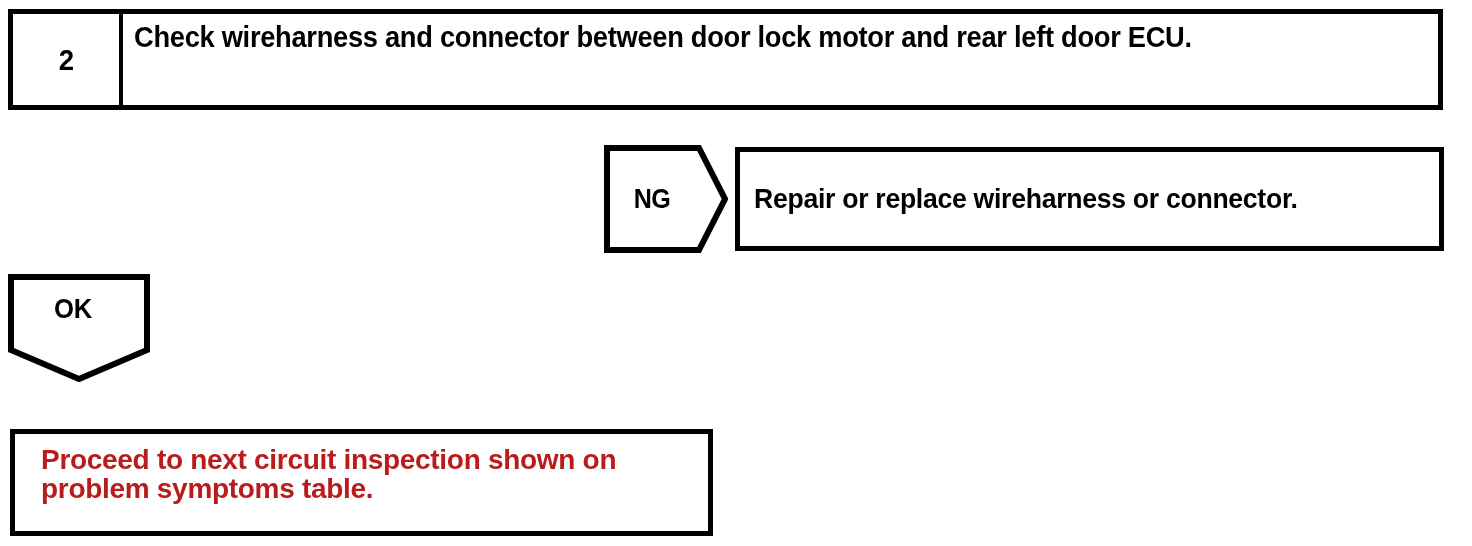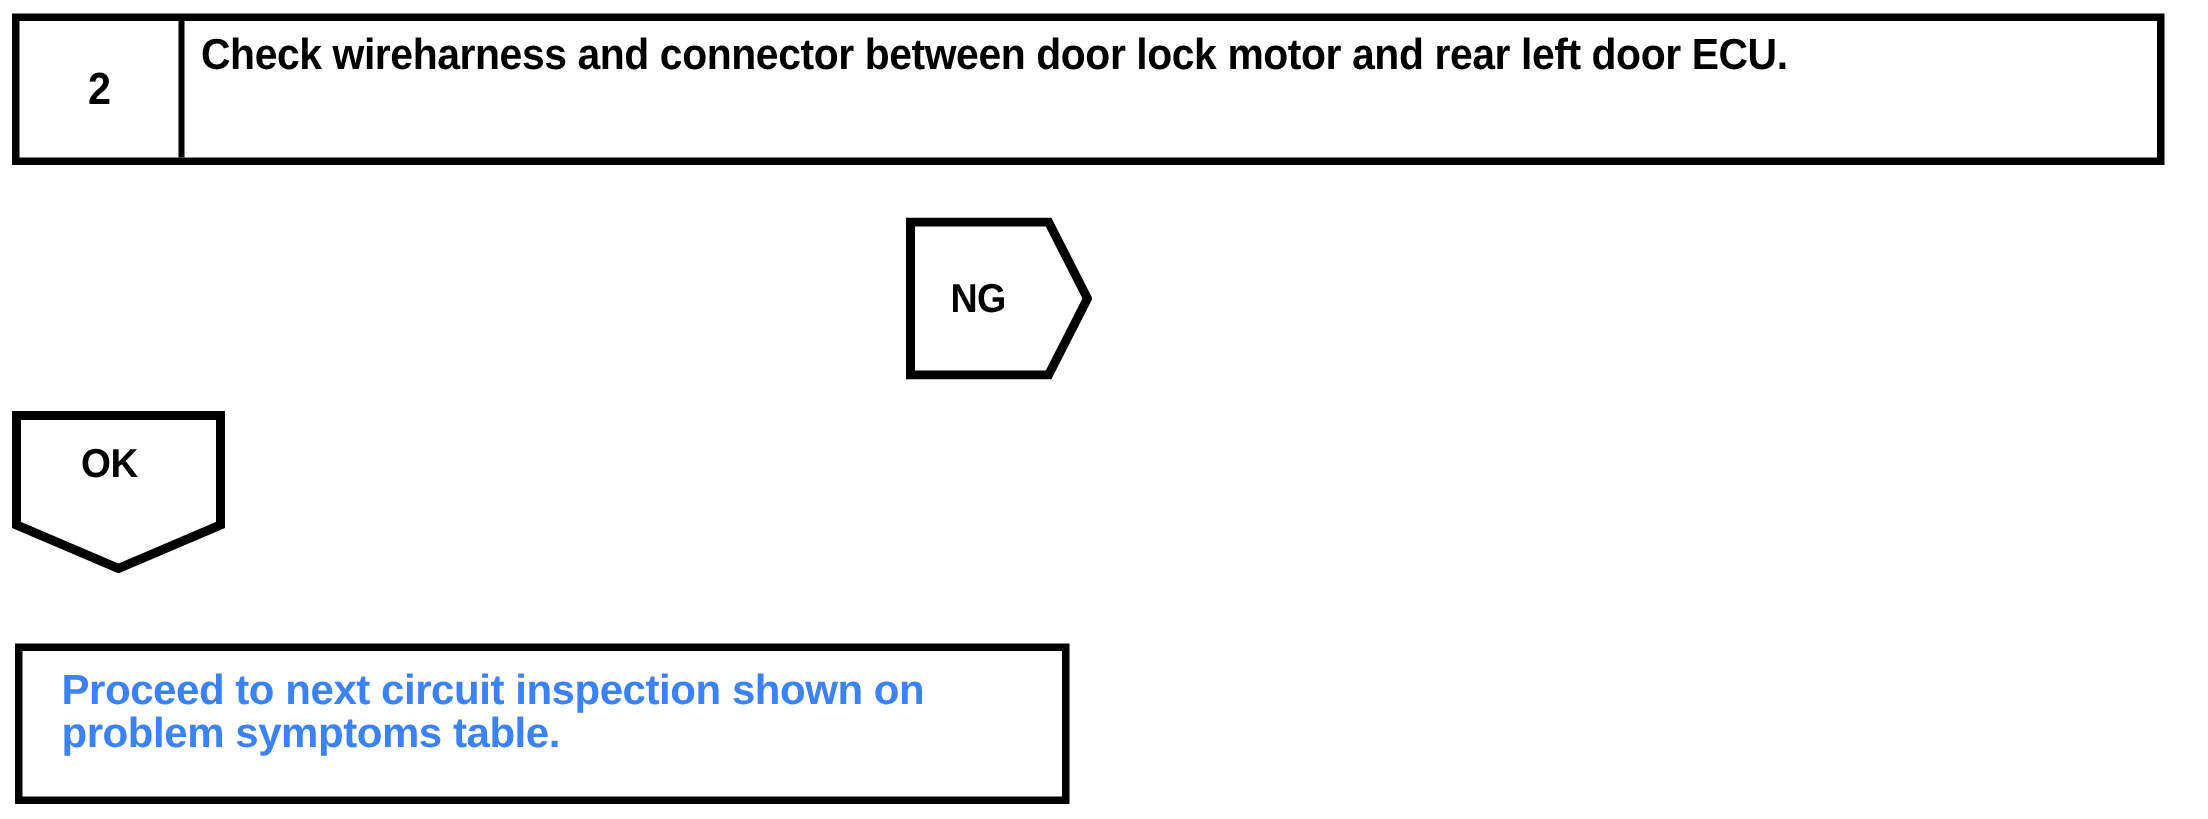--- a/index.html
+++ b/index.html
@@ -161,21 +161,21 @@
     width: 703px;
     height: 107px;
     border: 5px solid #000000;
     box-sizing: border-box;
     background: #ffffff;
     padding: 11px 0 0 26px;
   }
   .final-text {
     font-size: 28px;
     font-weight: bold;
-    color: #3b82f6;
+    color: #b91c1c;
     line-height: 1.04;
     letter-spacing: -0.3px;
     transform: scaleX(0.95);
     transform-origin: left top;
     white-space: pre-line;
   }
 </style>
 </head>
 <body>
 
@@ -190,20 +190,23 @@
     </div>
   </div>
 
   <div class="ng-branch">
     <div class="ng-tag">
       <svg viewBox="0 0 124 108" xmlns="http://www.w3.org/2000/svg">
         <polygon points="3,3 95,3 121,54 95,105 3,105" fill="#ffffff" stroke="#000000" stroke-width="6" stroke-linejoin="miter"></polygon>
       </svg>
       <div class="ng-tag-label">NG</div>
     </div>
+    <div class="ng-result-box">
+      <span class="ng-result-text">Repair or replace wireharness or connector.</span>
+    </div>
   </div>
 
   <div class="ok-tag">
     <svg viewBox="0 0 142 108" xmlns="http://www.w3.org/2000/svg">
       <polygon points="3,3 139,3 139,76 71,105 3,76" fill="#ffffff" stroke="#000000" stroke-width="6" stroke-linejoin="miter"></polygon>
     </svg>
     <div class="ok-tag-label">OK</div>
   </div>
 
   <div class="final-box">

